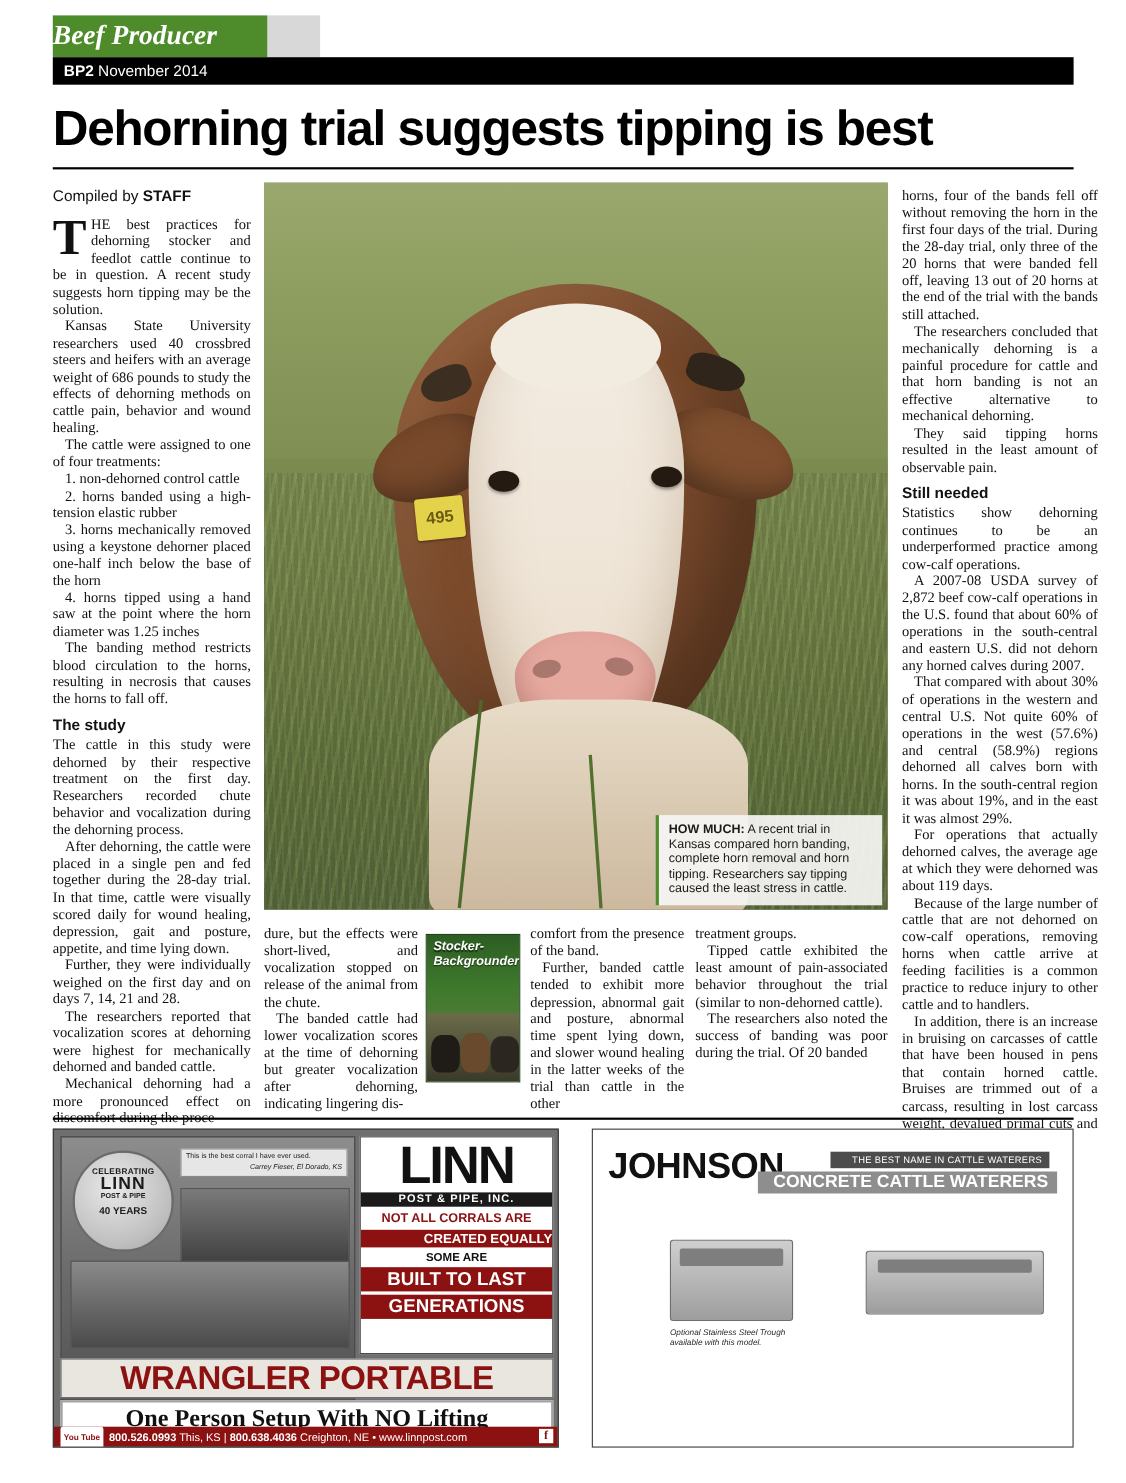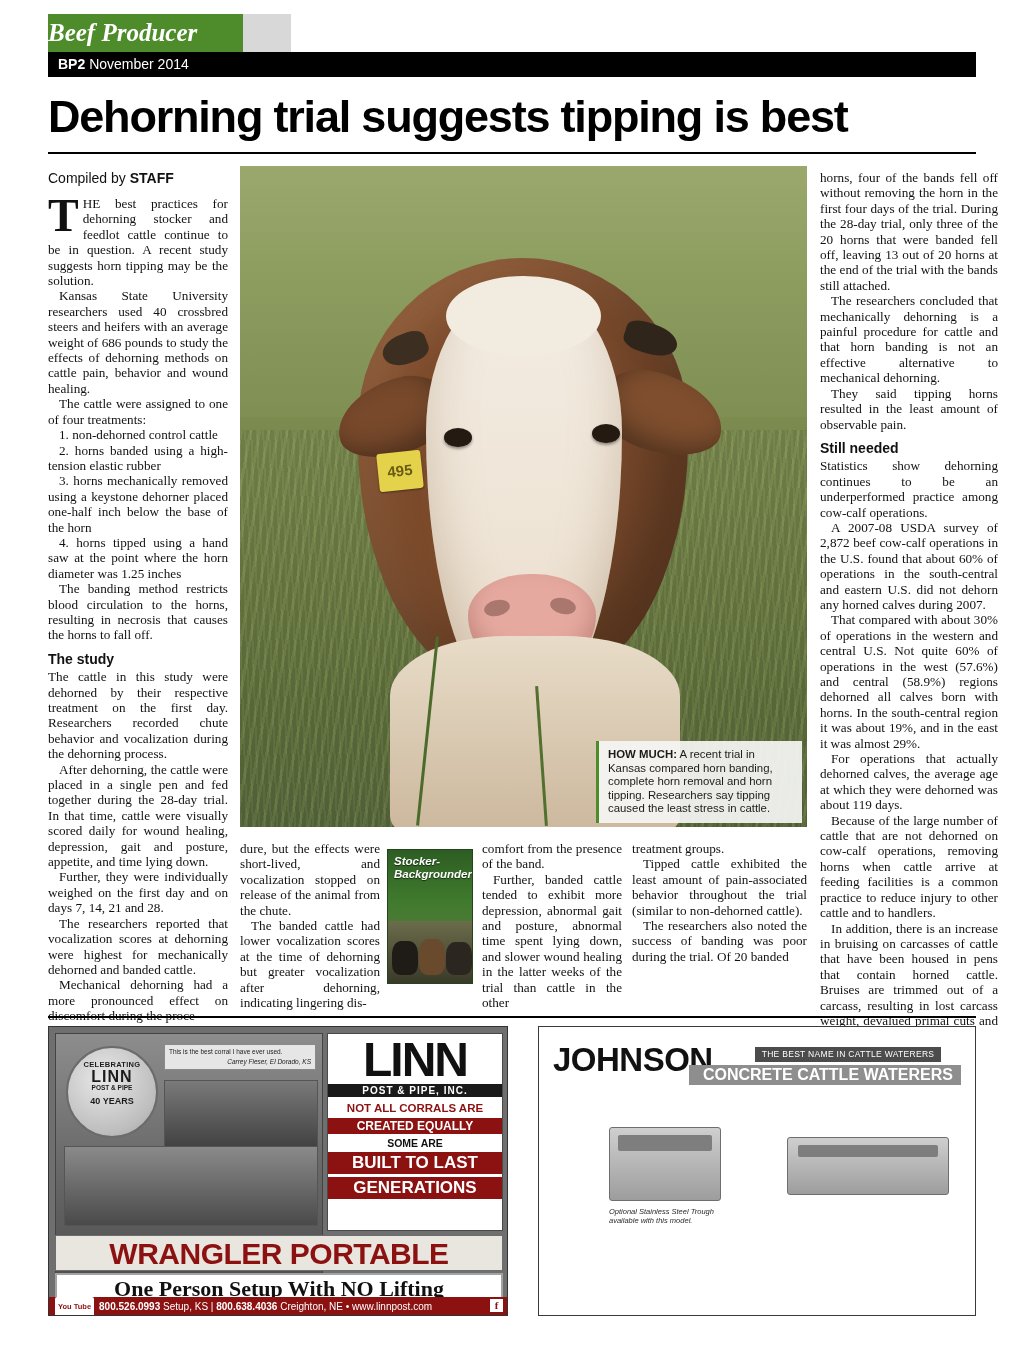--- a/index.html
+++ b/index.html
@@ -392,21 +392,21 @@
   }
   .linn-l2 {
     font-family: "Liberation Sans", sans-serif;
     font-weight: bold; font-size: 11.5px; line-height: 13px;
     color: #8c1111; text-align: center; margin-top: 5px;
   }
   .linn-l3 {
     font-family: "Liberation Sans", sans-serif;
     font-weight: bold; font-size: 12px;
     color: #ffffff; background: #8c1111;
-    text-align: center; padding: 1px 0; margin-top: 3px;
+    text-align: right; padding: 1px 0; margin-top: 3px;
   }
   .linn-l4 {
     font-family: "Liberation Sans", sans-serif;
     font-weight: bold; font-size: 10.5px;
     color: #111; text-align: center; margin-top: 3px;
   }
   .linn-l5 {
     font-family: "Liberation Sans", sans-serif;
     font-weight: bold; font-size: 17px; line-height: 18px;
     color: #ffffff; background: #8c1111;
@@ -481,20 +481,21 @@
   .j-tagline {
     position: absolute; left: 216px; top: 20px;
     width: 186px; height: 15px;
     background: #4c4c4c;
     color: #ffffff;
     font-family: "Liberation Sans", sans-serif;
     font-size: 8.5px;
     line-height: 15px;
     text-align: center;
     letter-spacing: .3px;
+    padding-left: 13px;
   }
   .j-band {
     position: absolute; left: 150px; top: 38px;
     width: 272px; height: 20px;
     background: #8e8e8e;
     color: #ffffff;
     font-family: "Liberation Sans", sans-serif;
     font-weight: bold;
     font-size: 16px;
     line-height: 20px;
@@ -679,21 +680,21 @@
       <div class="linn-l4">SOME ARE</div>
       <div class="linn-l5">BUILT TO LAST</div>
       <div class="linn-l5">GENERATIONS</div>
     </div>
 
     <div class="linn-wrangler">WRANGLER PORTABLE CORRALS</div>
     <div class="linn-oneperson">One Person Setup With NO Lifting</div>
 
     <div class="linn-footer">
       <span class="yt">You Tube</span><b>800.526.0993</b>
-      <span>Setup, KS</span> |
+      <span>This, KS</span> |
       <b>800.638.4036</b>
       <span>Creighton, NE</span> •
       <span>www.linnpost.com</span>
       <span class="fb">f</span>
     </div>
   </div>
 
   <div class="ad-johnson">
     <div class="j-title">JOHNSON</div>
     <div class="j-tagline">THE BEST NAME IN CATTLE WATERERS</div>

